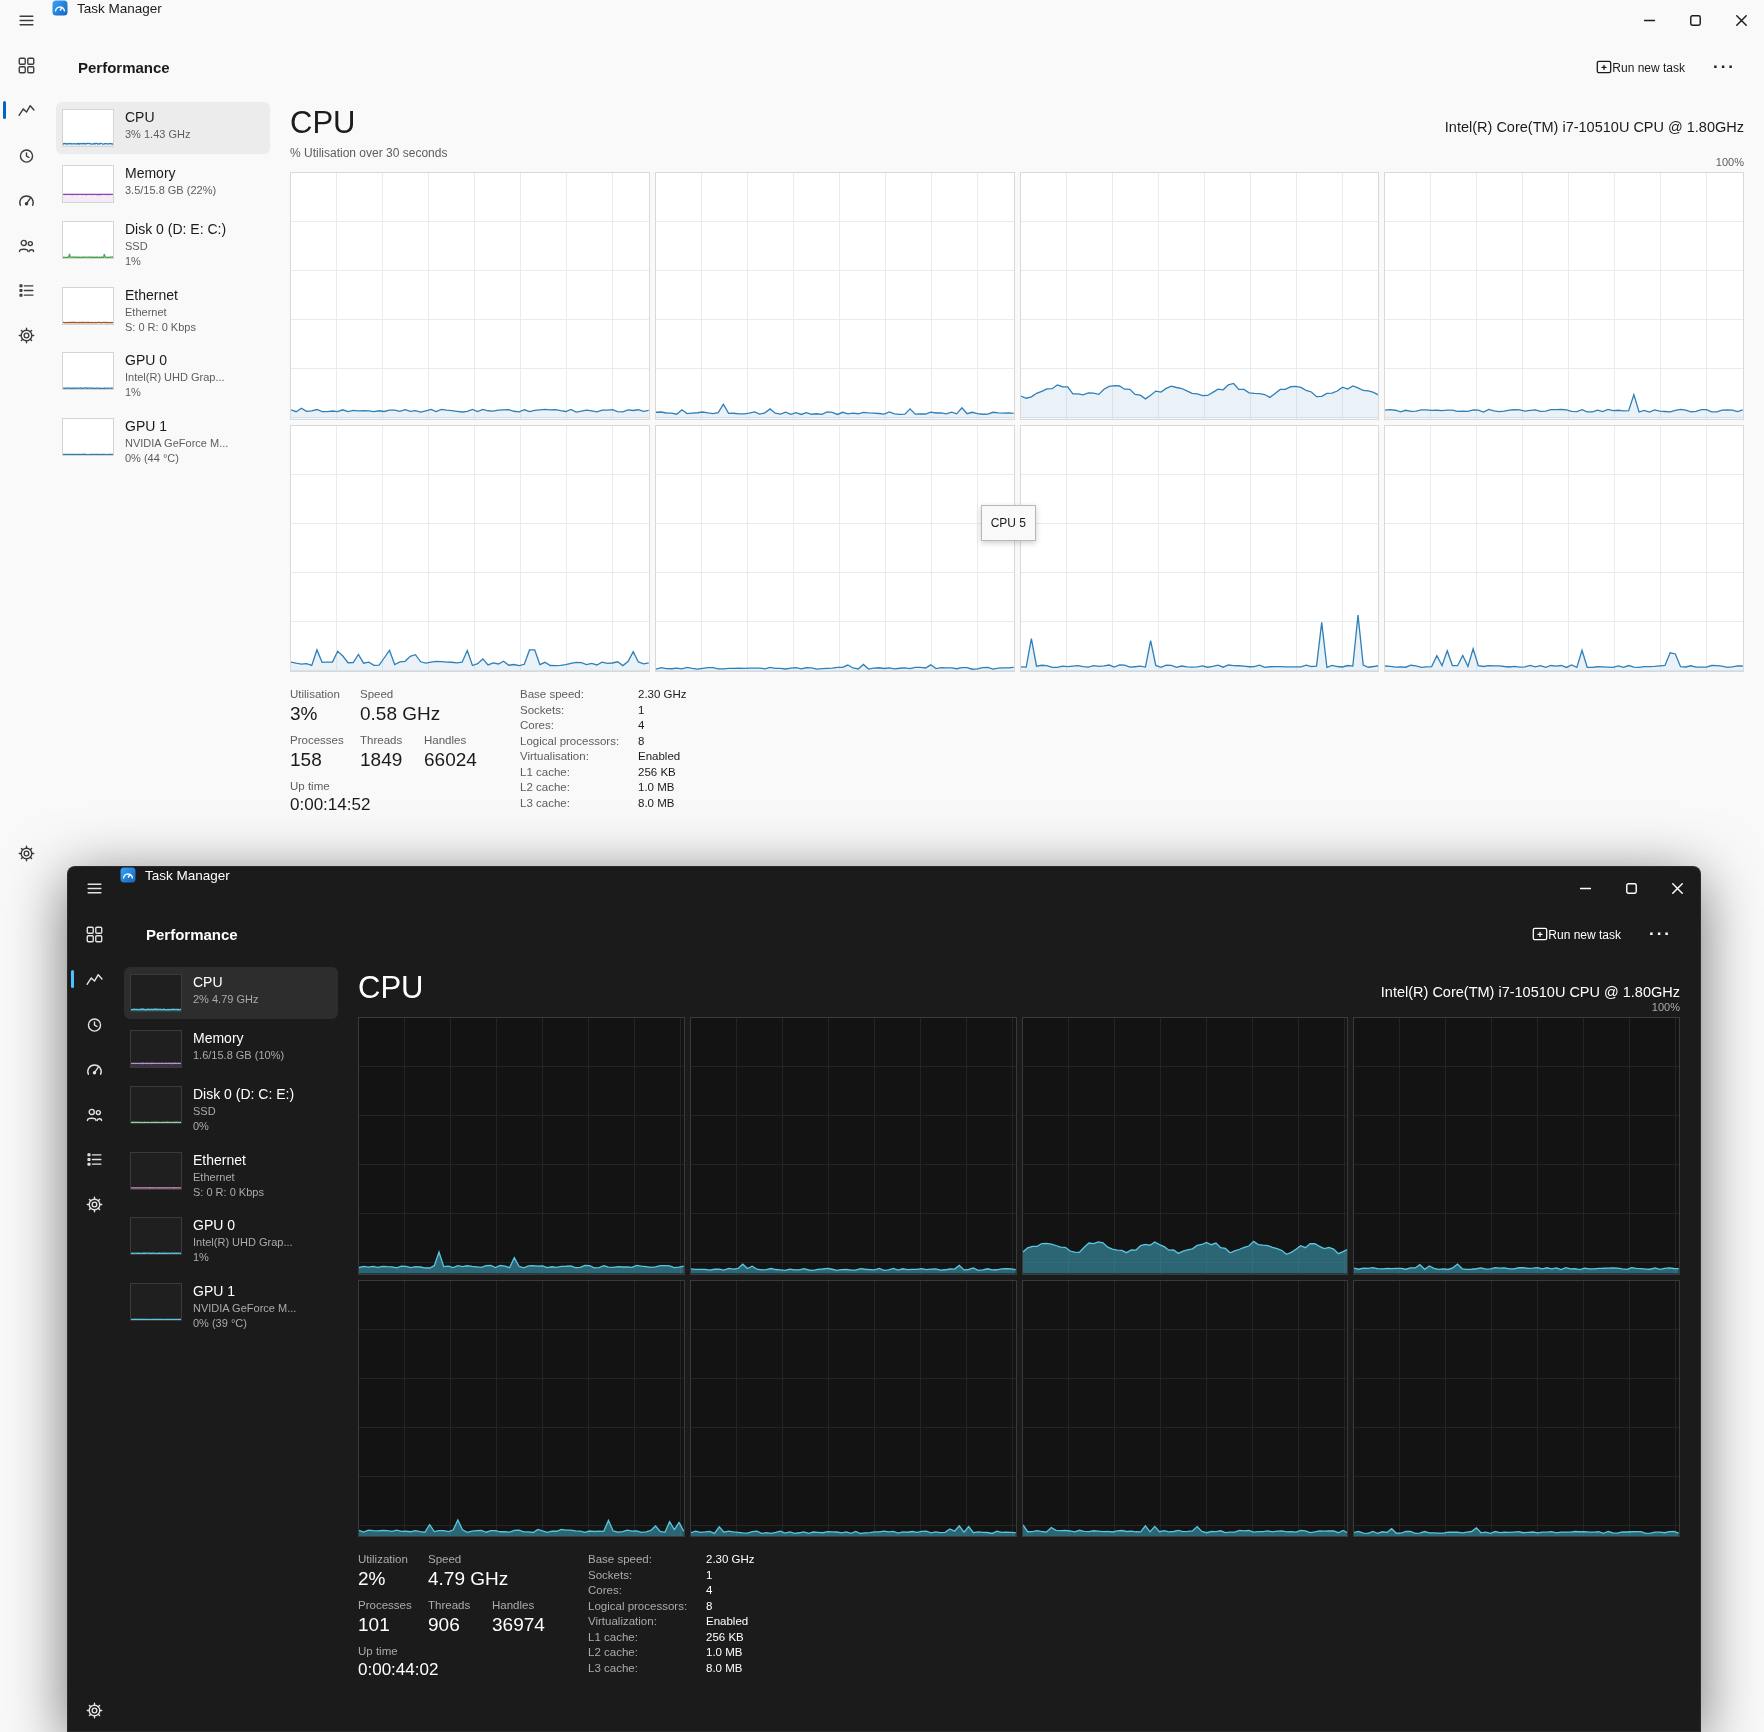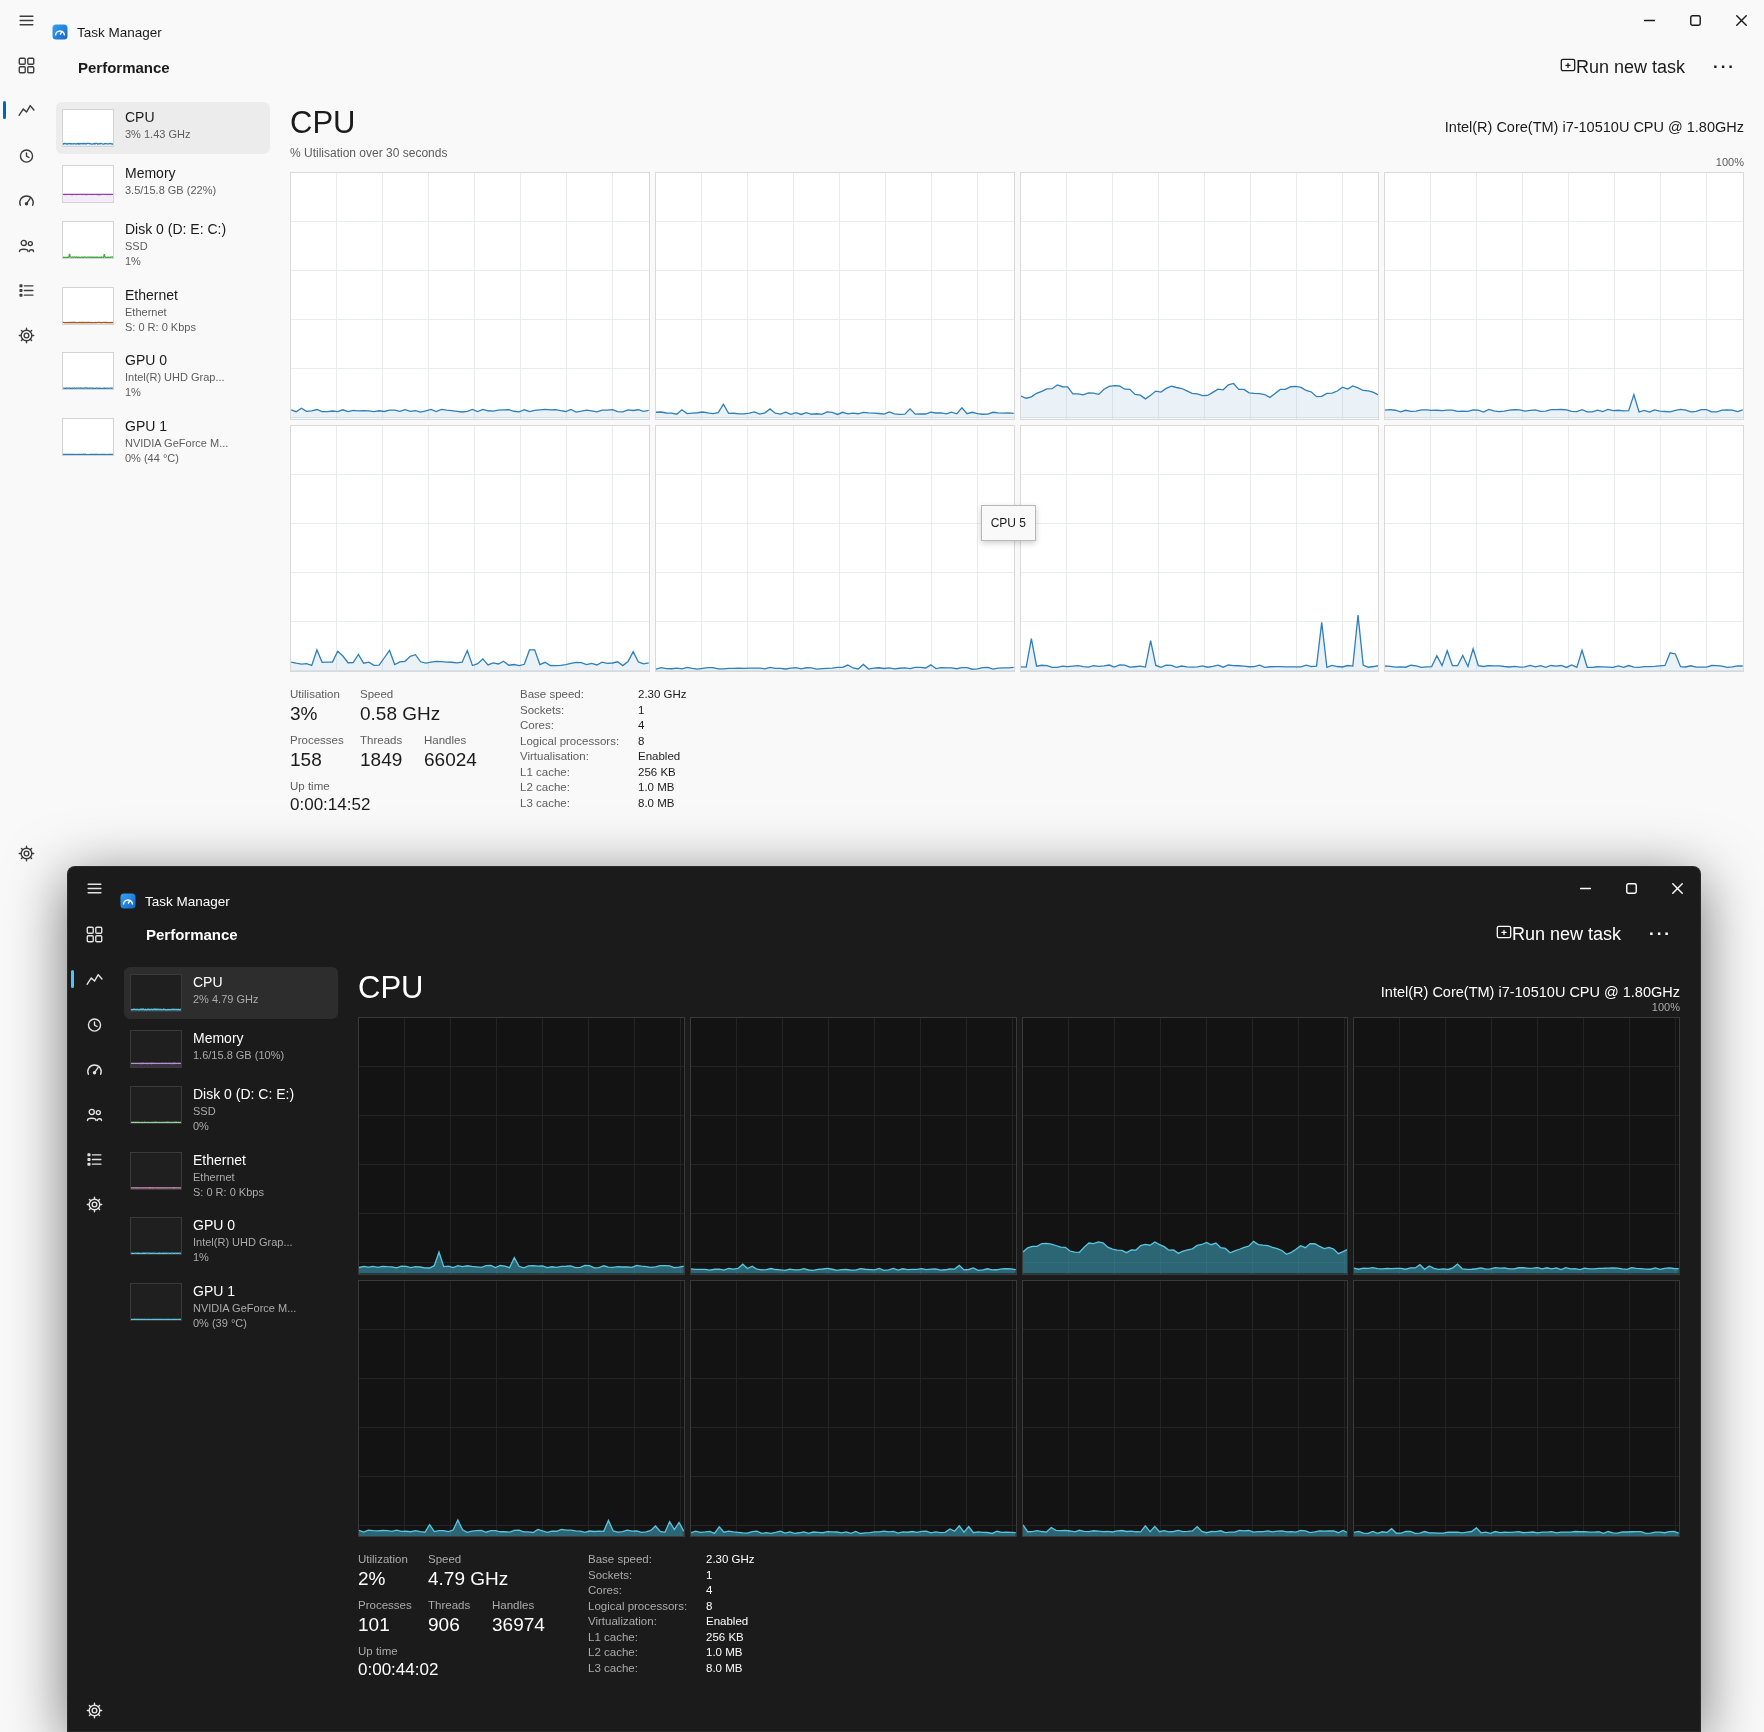--- a/index.html
+++ b/index.html
@@ -12,41 +12,41 @@
   #win-dark{left:67px;top:866px;width:1634px;height:866px;background:var(--bg);z-index:2;
     border-radius:8px 8px 0 0;box-shadow:0 12px 60px rgba(0,0,0,.55);border:1px solid rgba(255,255,255,.07)}
 
   .light{--bg:#f9f9f9;--text:#1b1b1b;--sub:#5d5d5d;--sel:#ececec;
     --cellbg:#ffffff;--cellborder:#d9d9d9;--grid:#e9ecef;
     --thumbbg:#ffffff;--thumbborder:#d4d4d4;--railicon:#3c3c3c;--accent:#0067c0}
   .dark{--bg:#1b1b1b;--text:#ffffff;--sub:#ababab;--sel:#2d2d2d;
     --cellbg:#131313;--cellborder:#3a3a3a;--grid:#242424;
     --thumbbg:#1f1f1f;--thumbborder:#3a3a3a;--railicon:#e4e4e4;--accent:#4cc2ff}
 
-  .titlebar{height:40px;display:flex;align-items:flex-end;flex:0 0 auto;color:var(--text)}
+  .titlebar{height:40px;display:flex;align-items:flex-start;flex:0 0 auto;color:var(--text)}
   #win-dark .titlebar{height:42px}
   .tb-burger{width:52px;height:100%;display:flex;justify-content:center;align-items:center;color:var(--railicon)}
   .tb-app{display:flex;align-items:center;gap:9px;font-size:13.5px}
   .tb-spacer{flex:1}
   .tb-btn{width:46px;height:100%;display:flex;align-items:center;justify-content:center;color:var(--text)}
 
   .body{flex:1;display:flex;min-height:0;position:relative}
   .rail{width:52px;flex:0 0 auto;display:flex;flex-direction:column;align-items:center;padding-top:12px;gap:19px}
   .ricon{width:26px;height:26px;display:flex;align-items:center;justify-content:center;color:var(--railicon);position:relative;border-radius:4px}
   .ricon.sel::before{content:"";position:absolute;left:-10px;top:4px;width:3px;height:18px;border-radius:2px;background:var(--accent)}
   .gear{position:absolute;left:0;width:52px;display:flex;justify-content:center}
   #win-light .gear{top:800px}
   #win-dark .gear{bottom:8px}
 
   .rightcol{flex:1;display:flex;flex-direction:column;min-width:0}
   .header{height:54px;flex:0 0 auto;display:flex;align-items:center;padding:0 28px 0 26px}
   #win-dark .header{height:50px}
   .page-title{font-size:15px;font-weight:700;color:var(--text)}
   .header-actions{margin-left:auto;display:flex;align-items:center;gap:28px}
-  .run-task{display:flex;align-items:flex-start;font-size:18px;color:var(--text);cursor:default}
+  .run-task{display:flex;align-items:flex-end;font-size:12px;color:var(--text);cursor:default}
   .more{font-size:17px;letter-spacing:2px;color:var(--text);font-weight:700;line-height:10px}
 
   .content{flex:1;display:flex;min-height:0}
   .sidebar{width:222px;flex:0 0 auto;padding:8px 4px 0 4px;display:flex;flex-direction:column;gap:4px}
   .sb-item{display:flex;gap:11px;padding:7px 6px;border-radius:6px;align-items:flex-start}
   .sb-item.selected{background:var(--sel)}
   .thumb{width:52px;height:38px;flex:0 0 auto;background:var(--thumbbg);border:1px solid var(--thumbborder)}
   .thumb svg{width:100%;height:100%;display:block}
   .sb-title{font-size:14px;color:var(--text);margin-bottom:2px}
   .sb-sub{font-size:11px;color:var(--sub);line-height:1.35}

